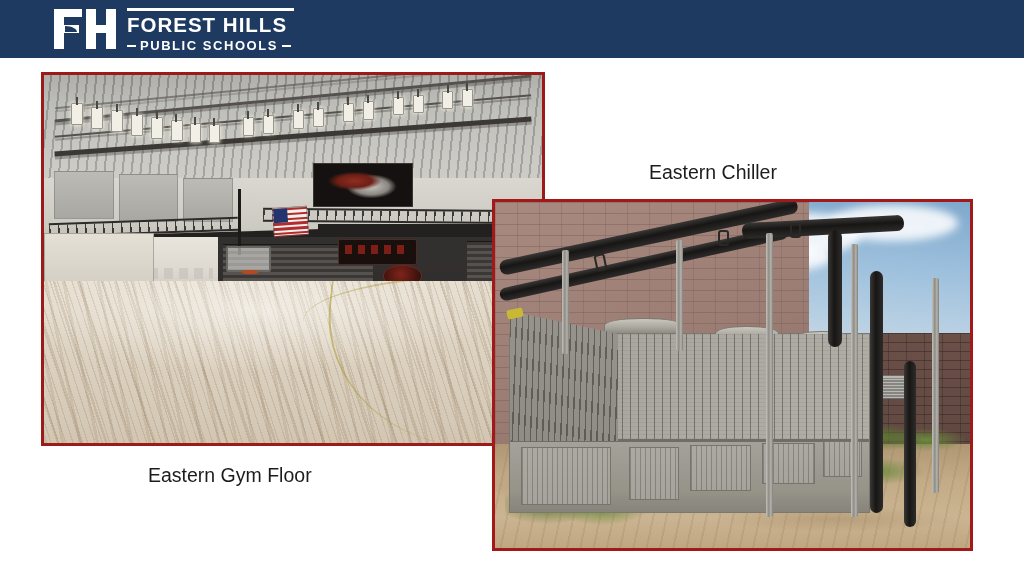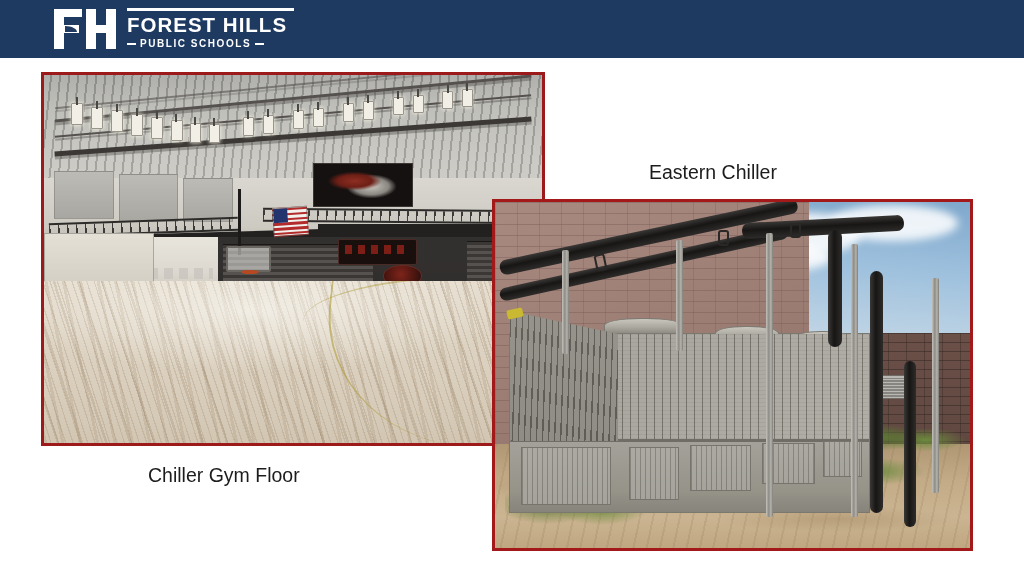--- a/index.html
+++ b/index.html
@@ -30,21 +30,21 @@
   }
   .logo-name {
     color:#ffffff; font-size:20.5px; font-weight:bold; letter-spacing:1.0px;
     line-height:21px; white-space:nowrap;
   }
   .logo-sub-row {
     display:flex; align-items:center; margin-top:3px; width:167px;
   }
   .logo-dash { height:2px; background:#ffffff; flex:0 0 9px; }
   .logo-sub {
-    color:#ffffff; font-size:10px; font-weight:bold; letter-spacing:1.55px;
+    color:#ffffff; font-size:13px; font-weight:bold; letter-spacing:1.55px;
     white-space:nowrap; margin:0 4px;
   }
   .tagline {
     position:absolute; right:57px; top:19px;
     color:#ffffff; font-size:15px; font-style:italic; font-weight:bold;
     white-space:nowrap; letter-spacing:0.1px;
   }
 
   
   .photo-frame {
@@ -506,14 +506,14 @@
     <div class="strap" style="left:62%; top:6%;  width:11px; height:15px;"></div>
 
     <div class="post" style="left:14%; top:14%; height:30%;"></div>
     <div class="post" style="left:38%; top:11%; height:32%;"></div>
     <div class="post" style="left:57%; top:9%;  height:82%;"></div>
     <div class="post" style="left:75%; top:12%; height:79%;"></div>
     <div class="post" style="left:92%; top:22%; height:62%;"></div>
   </div>
 </div>
 
-<div class="caption cap-gym">Chiller Gym Floor</div>
+<div class="caption cap-gym">Eastern Gym Floor</div>
 <div class="caption cap-chiller">Eastern Chiller</div>
 
 </body></html>

